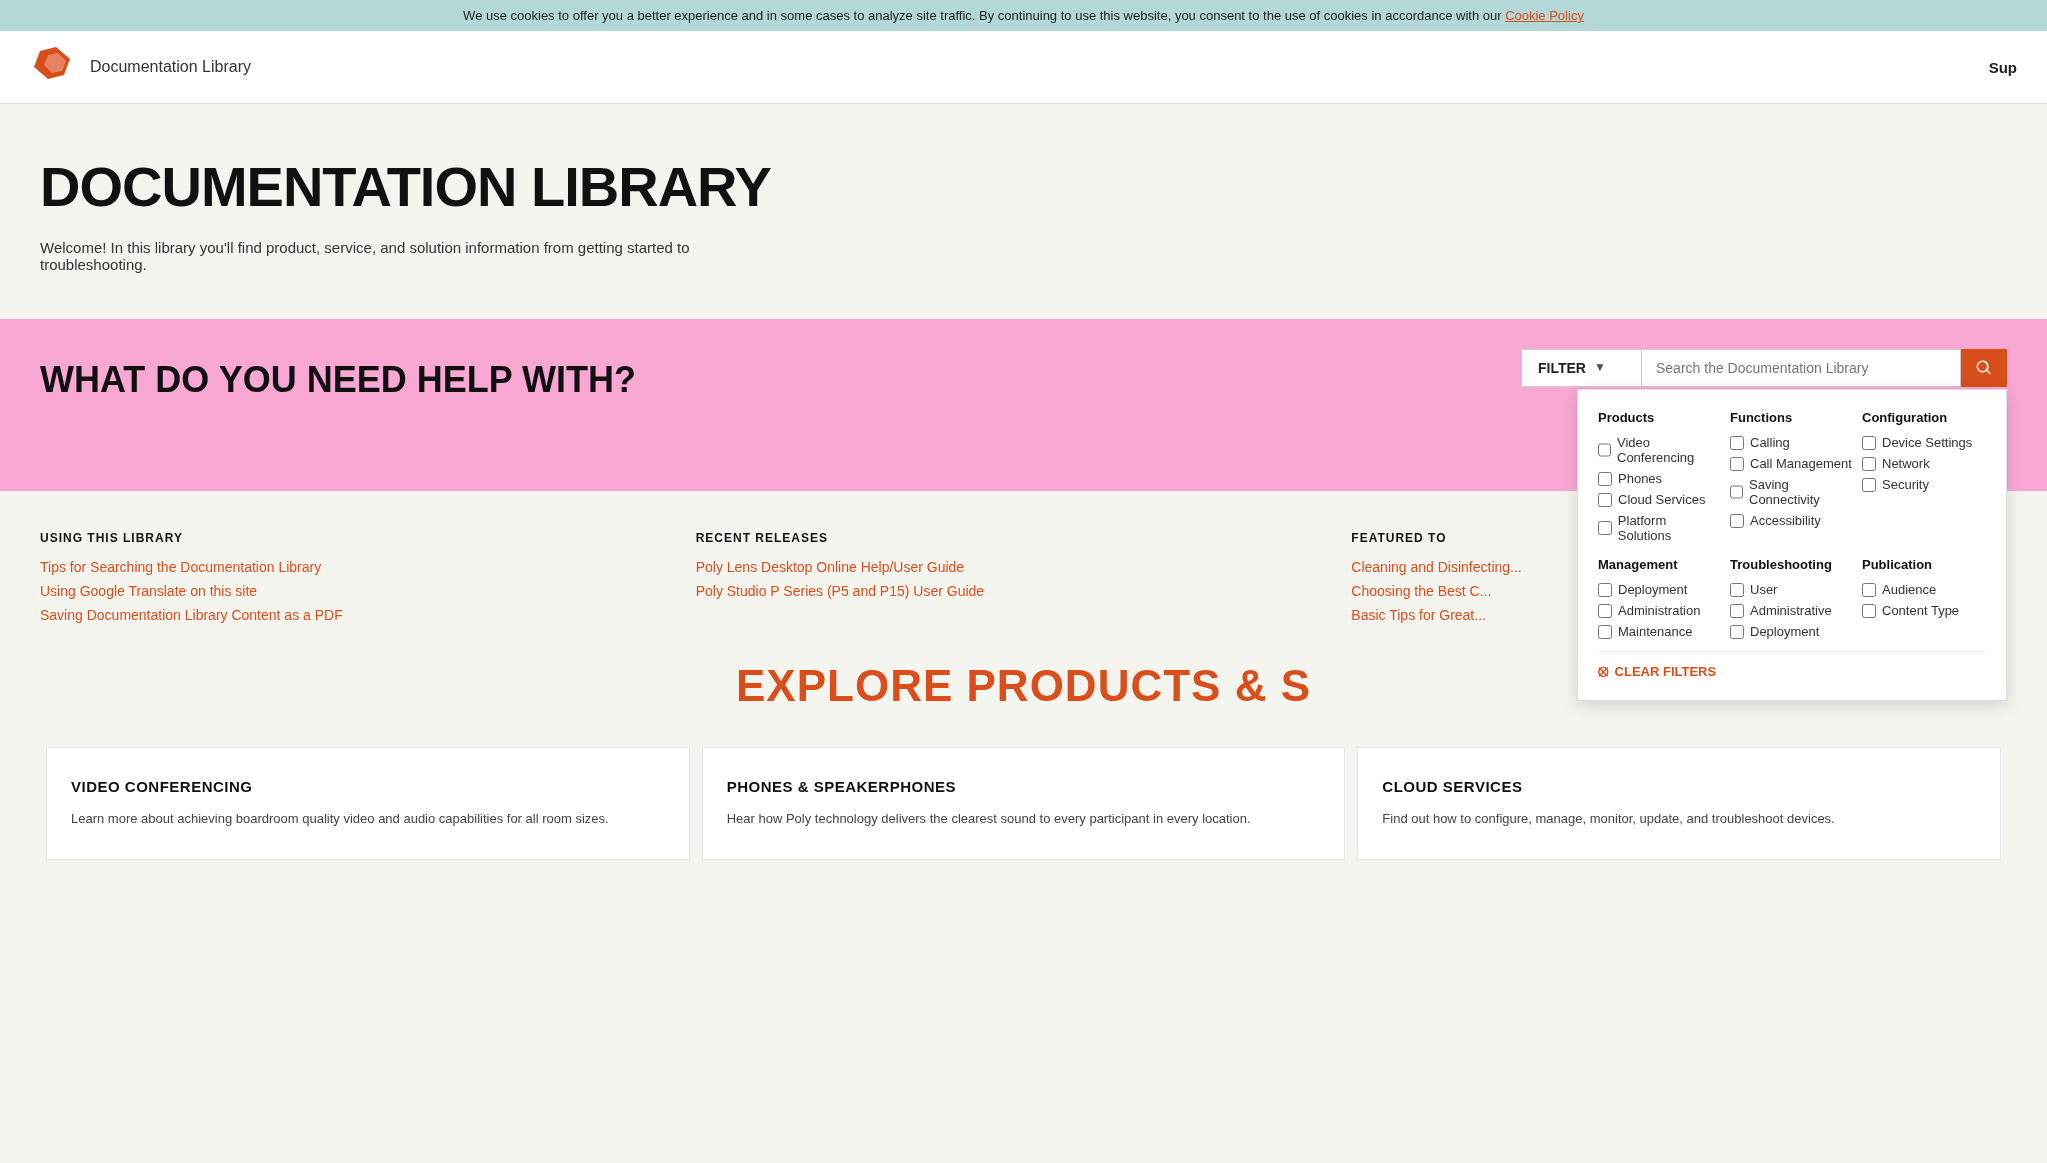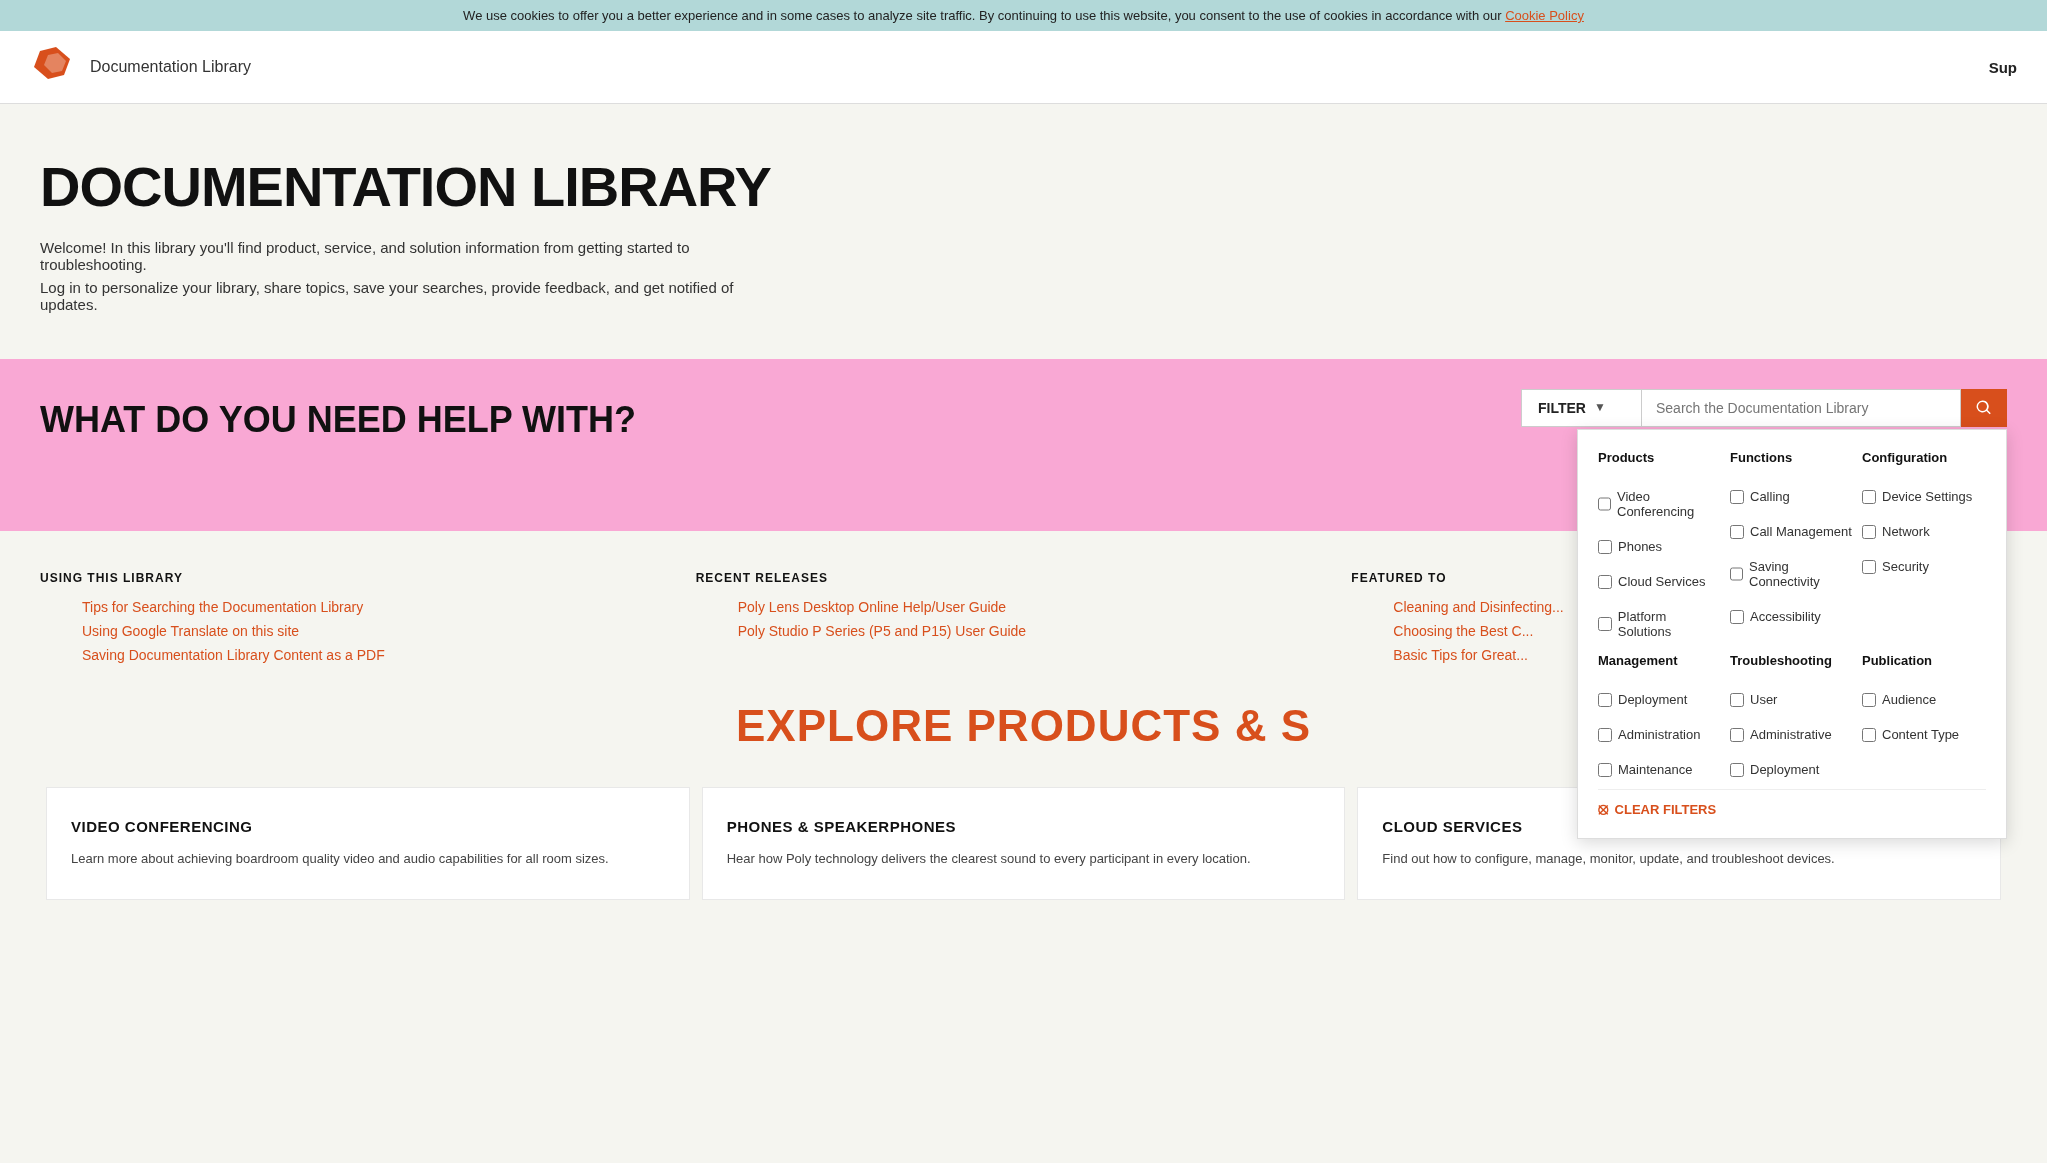--- a/index.html
+++ b/index.html
@@ -127,21 +127,21 @@
       background: #fff;
       border: 1px solid #ddd;
       box-shadow: 0 4px 16px rgba(0,0,0,0.15);
       width: 430px;
       padding: 20px;
       margin-top: 2px;
       position: absolute;
       right: 0;
       top: 100%;
     }
-    .filter-col { display: flex; flex-direction: column; gap: 20px; }
+    .filter-col { display: flex; flex-direction: column; gap: 6px; }
     .filter-col-header { font-weight: bold; font-size: 13px; color: #111; margin-bottom: 4px; }
     .filter-item {
       display: flex;
       align-items: center;
       gap: 6px;
       font-size: 13px;
       color: #333;
       cursor: pointer;
     }
     .filter-item input[type="checkbox"] {
@@ -178,21 +178,21 @@
     }
     .content-col { padding-right: 40px; }
     .content-col-title {
       font-size: 12px;
       font-weight: bold;
       color: #111;
       letter-spacing: 1px;
       margin-bottom: 14px;
       text-transform: uppercase;
     }
-    .content-col ul { list-style: none; margin-left: 42px; }
+    .content-col ul { list-style: none; }
     .content-col ul li {
       margin-bottom: 8px;
       font-size: 14px;
     }
     .content-col ul li a { color: #d84f1c; text-decoration: none; }
 
     
     .explore-section {
       background: #f5f5f0;
       padding: 30px 40px 10px 40px;
@@ -255,21 +255,20 @@
       <polygon points="18,12 28,10 36,18 32,28 22,30 14,22" fill="#fff" opacity="0.3"></polygon>
     </svg>
     <span class="header-title">Documentation Library</span>
   </div>
   <span class="header-support">Sup</span>
 </div>
 
 <div class="hero">
   <h1>DOCUMENTATION LIBRARY</h1>
   <p>Welcome! In this library you'll find product, service, and solution information from getting started to troubleshooting.</p>
-  <p>Log in to personalize your library, share topics, save your searches, provide feedback, and get notified of updates.</p>
 </div>
 
 <div class="help-section">
   <h2>WHAT DO YOU NEED HELP WITH?</h2>
 
   <div class="filter-bar-wrapper">
     <div class="filter-bar">
       <div class="filter-select">
         <span class="filter-select-text">FILTER</span>
         <span class="filter-chevron">▼</span>

